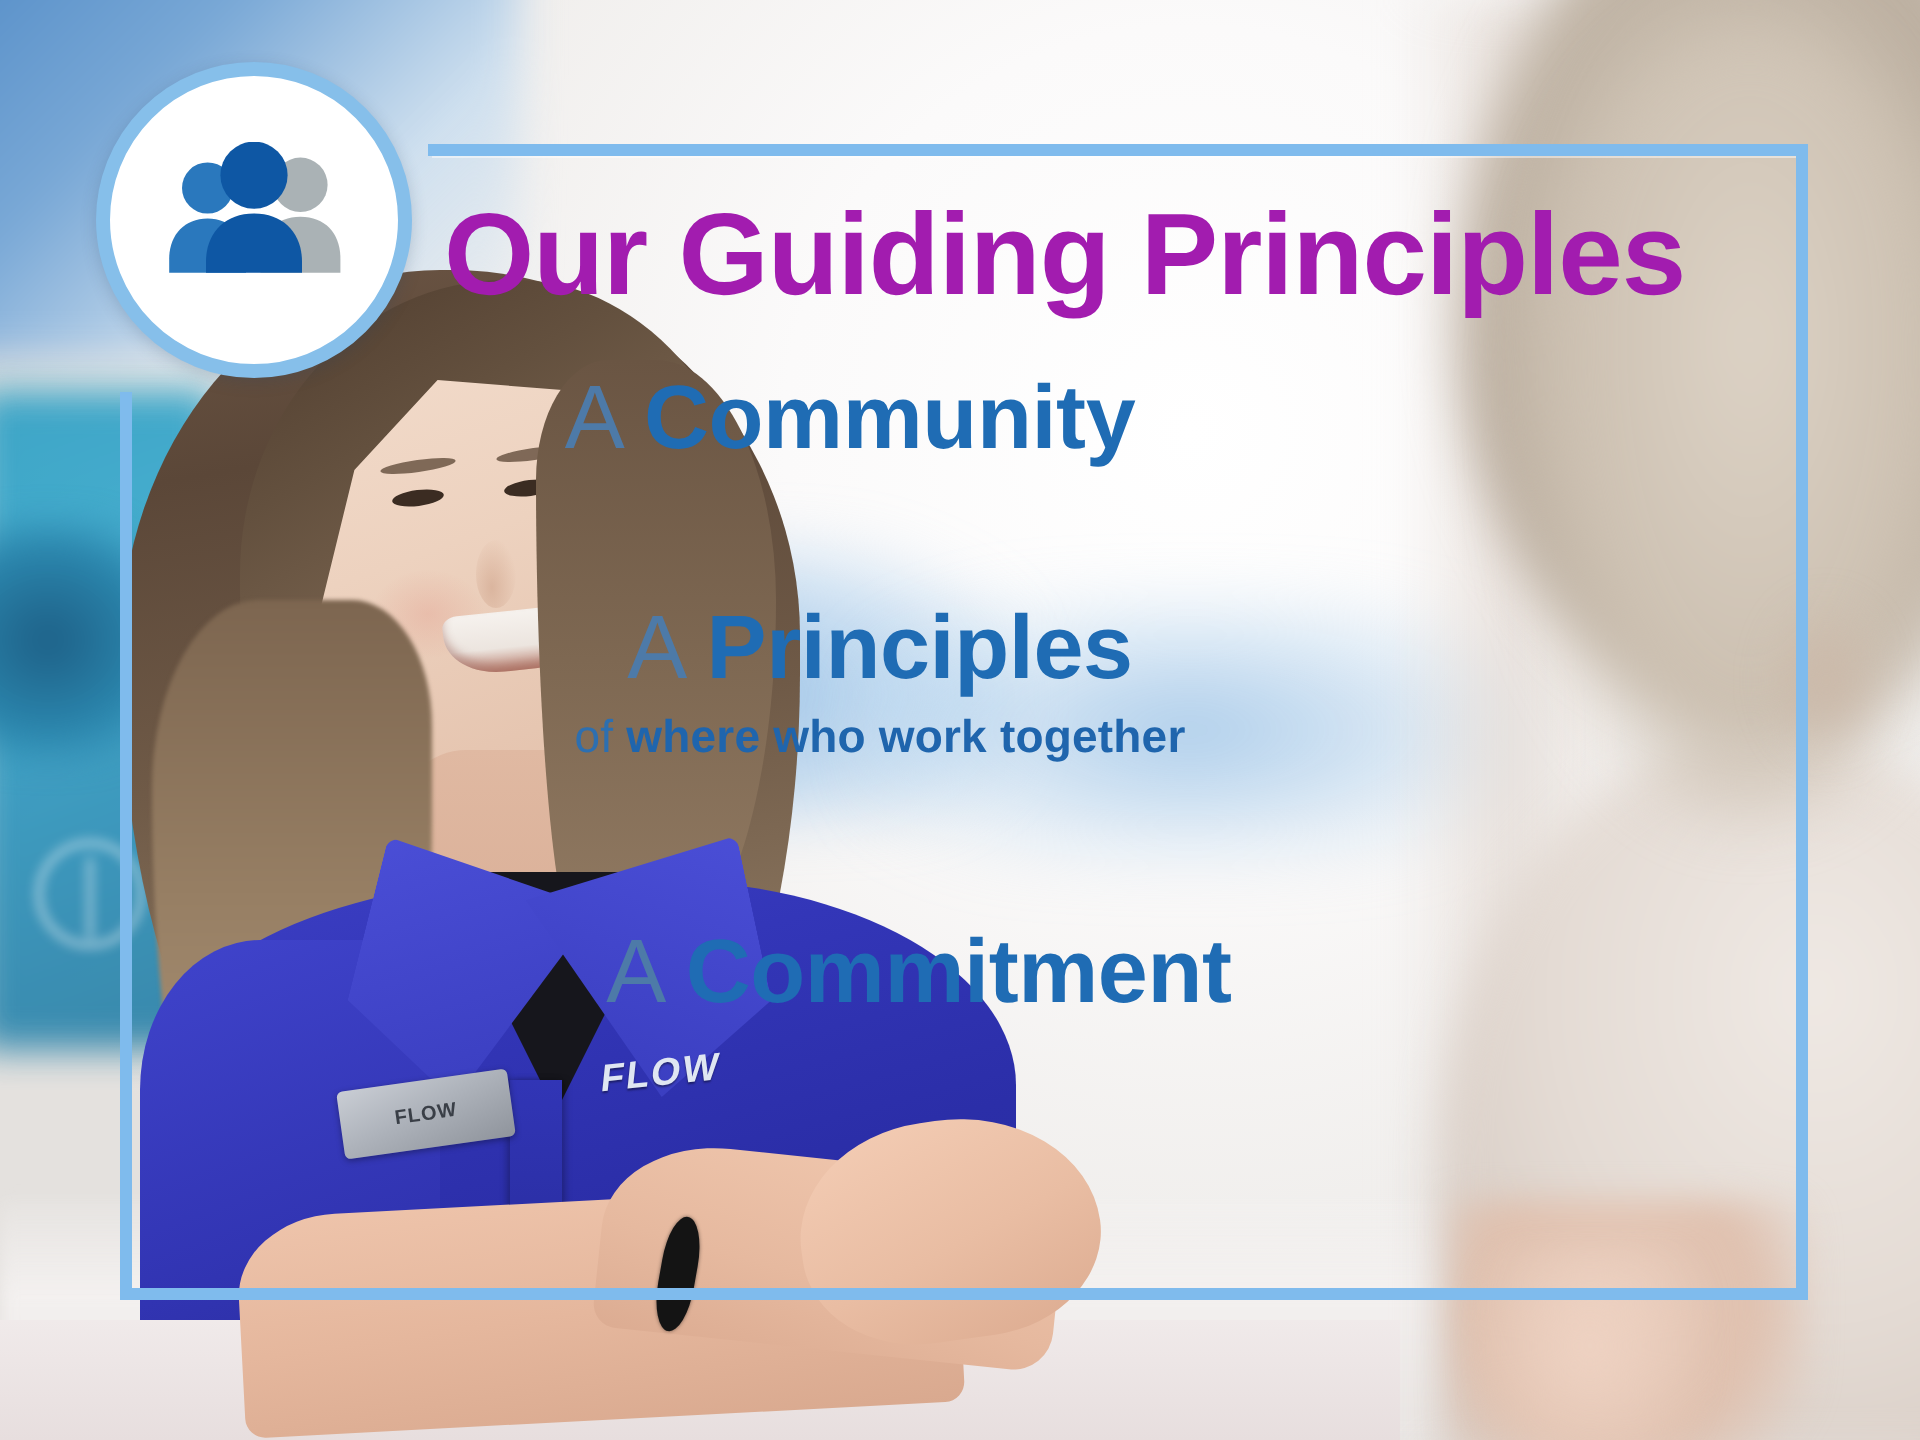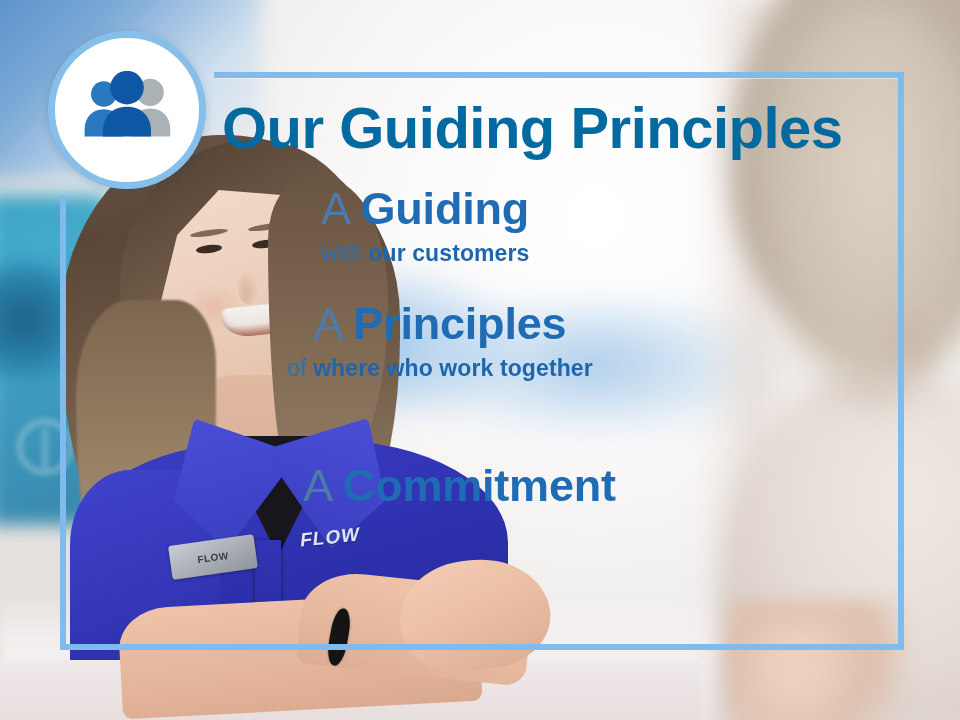--- a/index.html
+++ b/index.html
@@ -284,21 +284,21 @@
     box-shadow:0 2px 8px rgba(40,70,100,.22);
     display:flex; align-items:center; justify-content:center;
   }
   .badge svg{ width:104px; height:78px; display:block; }
 
   
   .title{
     position:absolute; left:222px; top:94px;
     width:660px;
     font-size:58px; font-weight:700; letter-spacing:-.5px;
-    color:#0369a1;
+    color:#a21caf;
     font-family:"Liberation Sans", sans-serif;
     white-space:nowrap;
   }
 
   .principle{ position:absolute; width:880px; }
   .p-head{
     font-size:45px; font-weight:400; color:#4d7aa8;
     letter-spacing:-.2px; line-height:1.05;
   }
   .p-head b{ font-weight:700; color:#1f6cb4; }
@@ -390,22 +390,21 @@
 
         <circle cx="65" cy="20" r="21" fill="#0e57a4"></circle>
         <path d="M65 44c19 0 30 13 30 30v7H35v-7c0-17 11-30 30-30z" fill="#0e57a4"></path>
       </svg>
     </span>
   </div>
 
   <div class="title">Our Guiding Principles</div>
 
   <div class="principle" id="principle-0">
-    <div class="p-head"><span>A </span><b>Guiding</b></div>
-    <div class="p-sub"><span>with </span><b>our customers</b></div>
+    <div class="p-head"><span>A </span><b>Community</b></div>
   </div>
 
   <div class="principle" id="principle-1">
     <div class="p-head"><span>A </span><b>Principles</b></div>
     <div class="p-sub"><span>of </span><b>where who work together</b><br></div>
   </div>
 
   <div class="principle" id="principle-2">
     <div class="p-head"><span>A </span><b>Commitment</b></div>
   </div>

